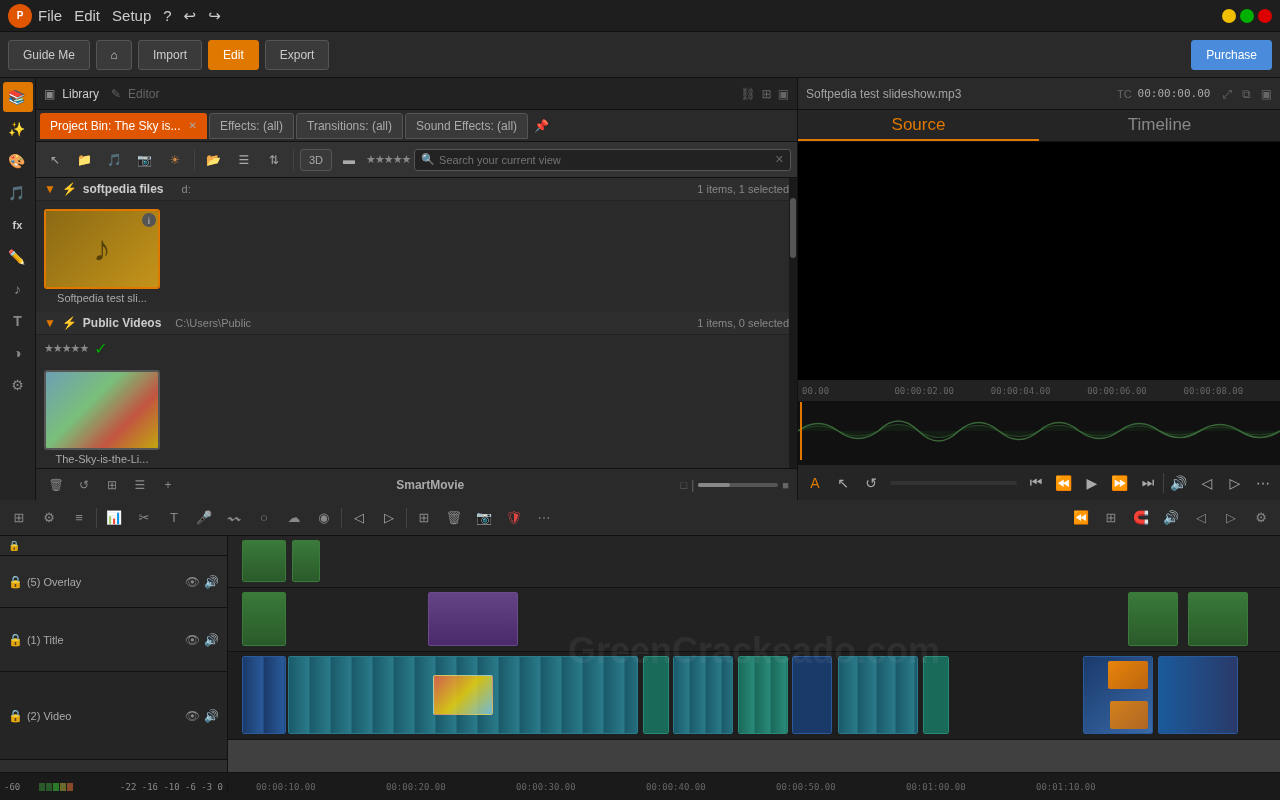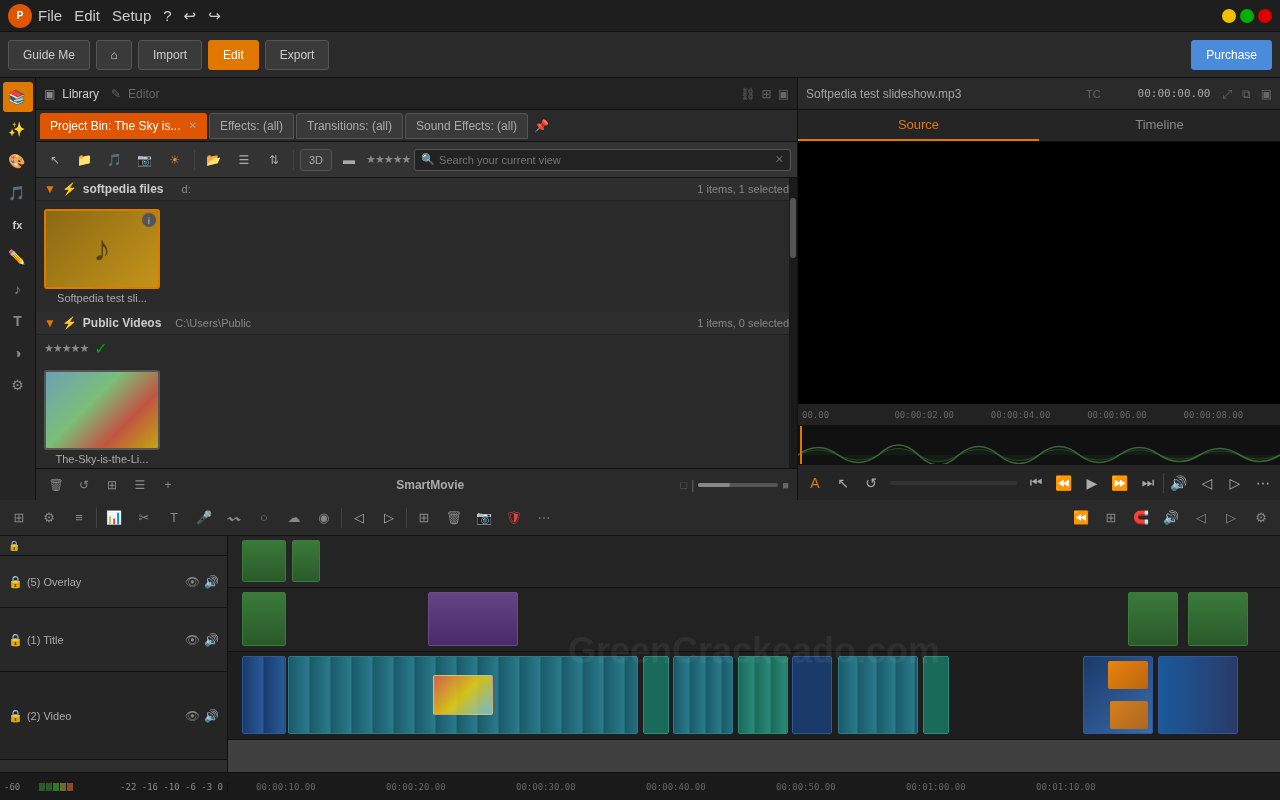--- a/index.html
+++ b/index.html
@@ -78,25 +78,25 @@
     .lib-bottom-btn { width: 24px; height: 24px; display: flex; align-items: center; justify-content: center; color: #888; cursor: pointer; border-radius: 3px; }
     .lib-bottom-label { flex: 1; text-align: center; color: #aaa; font-size: 12px; font-weight: bold; }
 
     
     #right-panel { flex: 1; display: flex; flex-direction: column; background: #1e1e1e; }
 
     
     #preview-topbar { height: 32px; background: #2a2a2a; display: flex; align-items: center; padding: 0 8px; gap: 6px; border-bottom: 1px solid #111; }
     .preview-filename { color: #a3a3a3; font-size: 12px; flex: 1; }
     .tc-label { color: #666; font-size: 11px; }
-    .tc-value { color: #aaa; font-size: 11px; font-family: monospace; margin-left: 31px; }
+    .tc-value { color: #aaa; font-size: 11px; font-family: monospace; }
 
     
     #source-timeline-tabs { height: 32px; background: #252525; display: flex; border-bottom: 1px solid #111; }
-    .st-tab { flex: 1; display: flex; align-items: center; justify-content: center; cursor: pointer; font-size: 13px; color: #888; border-bottom: 2px solid transparent; }
+    .st-tab { flex: 1; display: flex; align-items: center; justify-content: center; cursor: pointer; font-size: 17px; color: #888; border-bottom: 2px solid transparent; }
     .st-tab.active { color: #e07800; border-bottom-color: #e07800; }
 
     
     .timecode-ruler { height: 22px; background: #222; display: flex; align-items: center; padding: 0 4px; position: relative; border-bottom: 1px solid #111; }
     .tc-mark { font-size: 9px; color: #666; font-family: monospace; position: absolute; }
     .ctrl-btn { width: 26px; height: 26px; display: flex; align-items: center; justify-content: center; color: #aaa; cursor: pointer; border-radius: 3px; font-size: 14px; }
 
     
     #app-timeline { position: absolute; bottom: 0; left: 0; right: 0; height: 300px; background: #252525; display: flex; flex-direction: column; }
 
@@ -142,21 +142,21 @@
     .tl-watermark { position: absolute; top: 40%; left: 50%; transform: translateX(-50%); font-size: 36px; font-weight: bold; color: rgba(200,200,200,0.08); white-space: nowrap; pointer-events: none; z-index: 5; }
 
     .folder-row { position: relative; }
 
     
     #lib-scroll { width: 8px; background: #222; position: absolute; right: 0; top: 0; bottom: 0; }
     #lib-scroll-thumb { width: 6px; height: 60px; background: #555; margin: 1px; border-radius: 3px; margin-top: 20px; }
 
     .preview-black { flex: 1; background: #000; }
 
-    #preview-waveform { height: 60px; background: #111; position: relative; overflow: hidden; }
+    #preview-waveform { height: 84px; background: #111; position: relative; overflow: hidden; }
 
     
     #preview-bottom-ctrl { height: 36px; background: #252525; display: flex; align-items: center; padding: 0 4px; gap: 2px; border-top: 1px solid #111; }
 
     
     .btn-3d { height: 22px; padding: 0 8px; background: #3a3a3a; border: 1px solid #555; border-radius: 3px; color: #aaa; font-size: 11px; cursor: pointer; display: flex; align-items: center; }
 
   </style>
 </head>
 <body>

